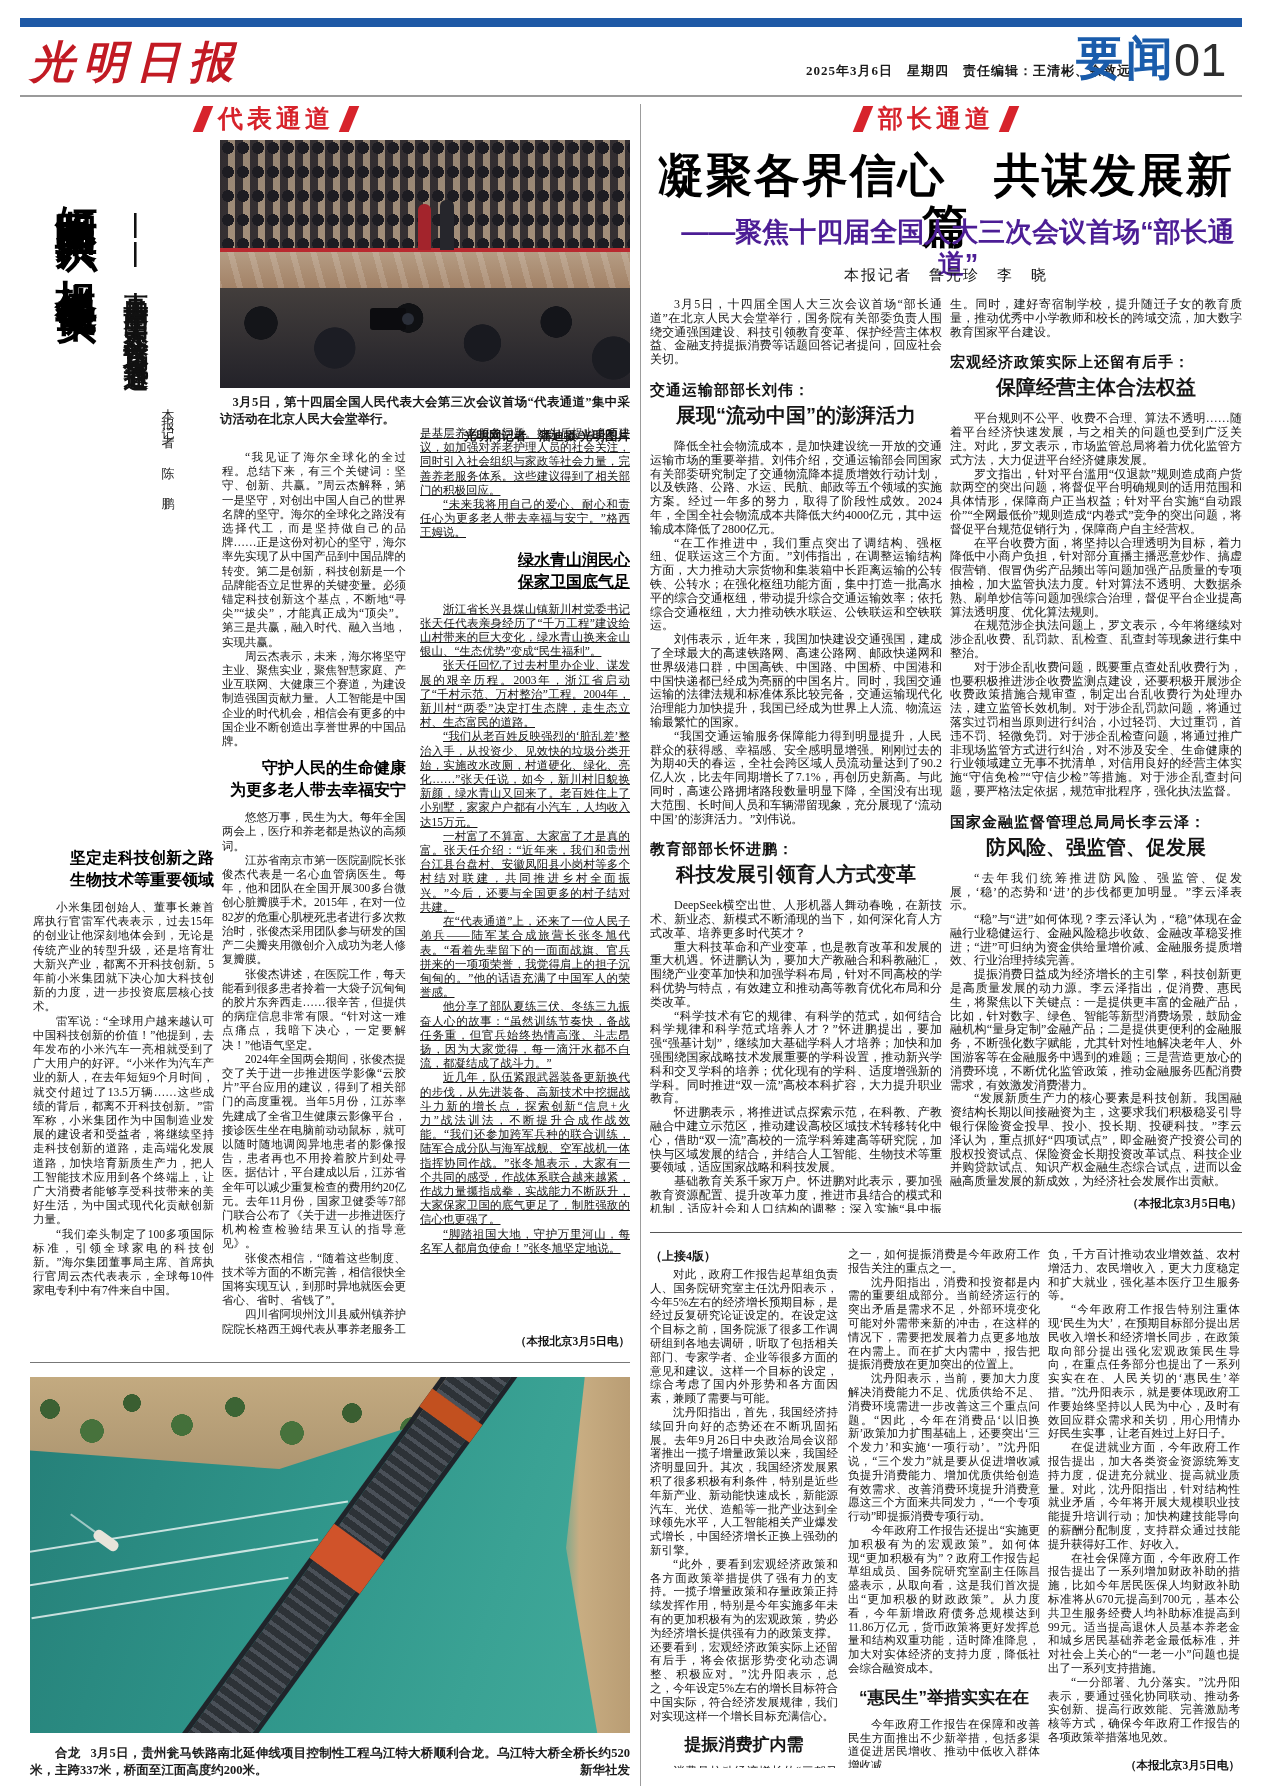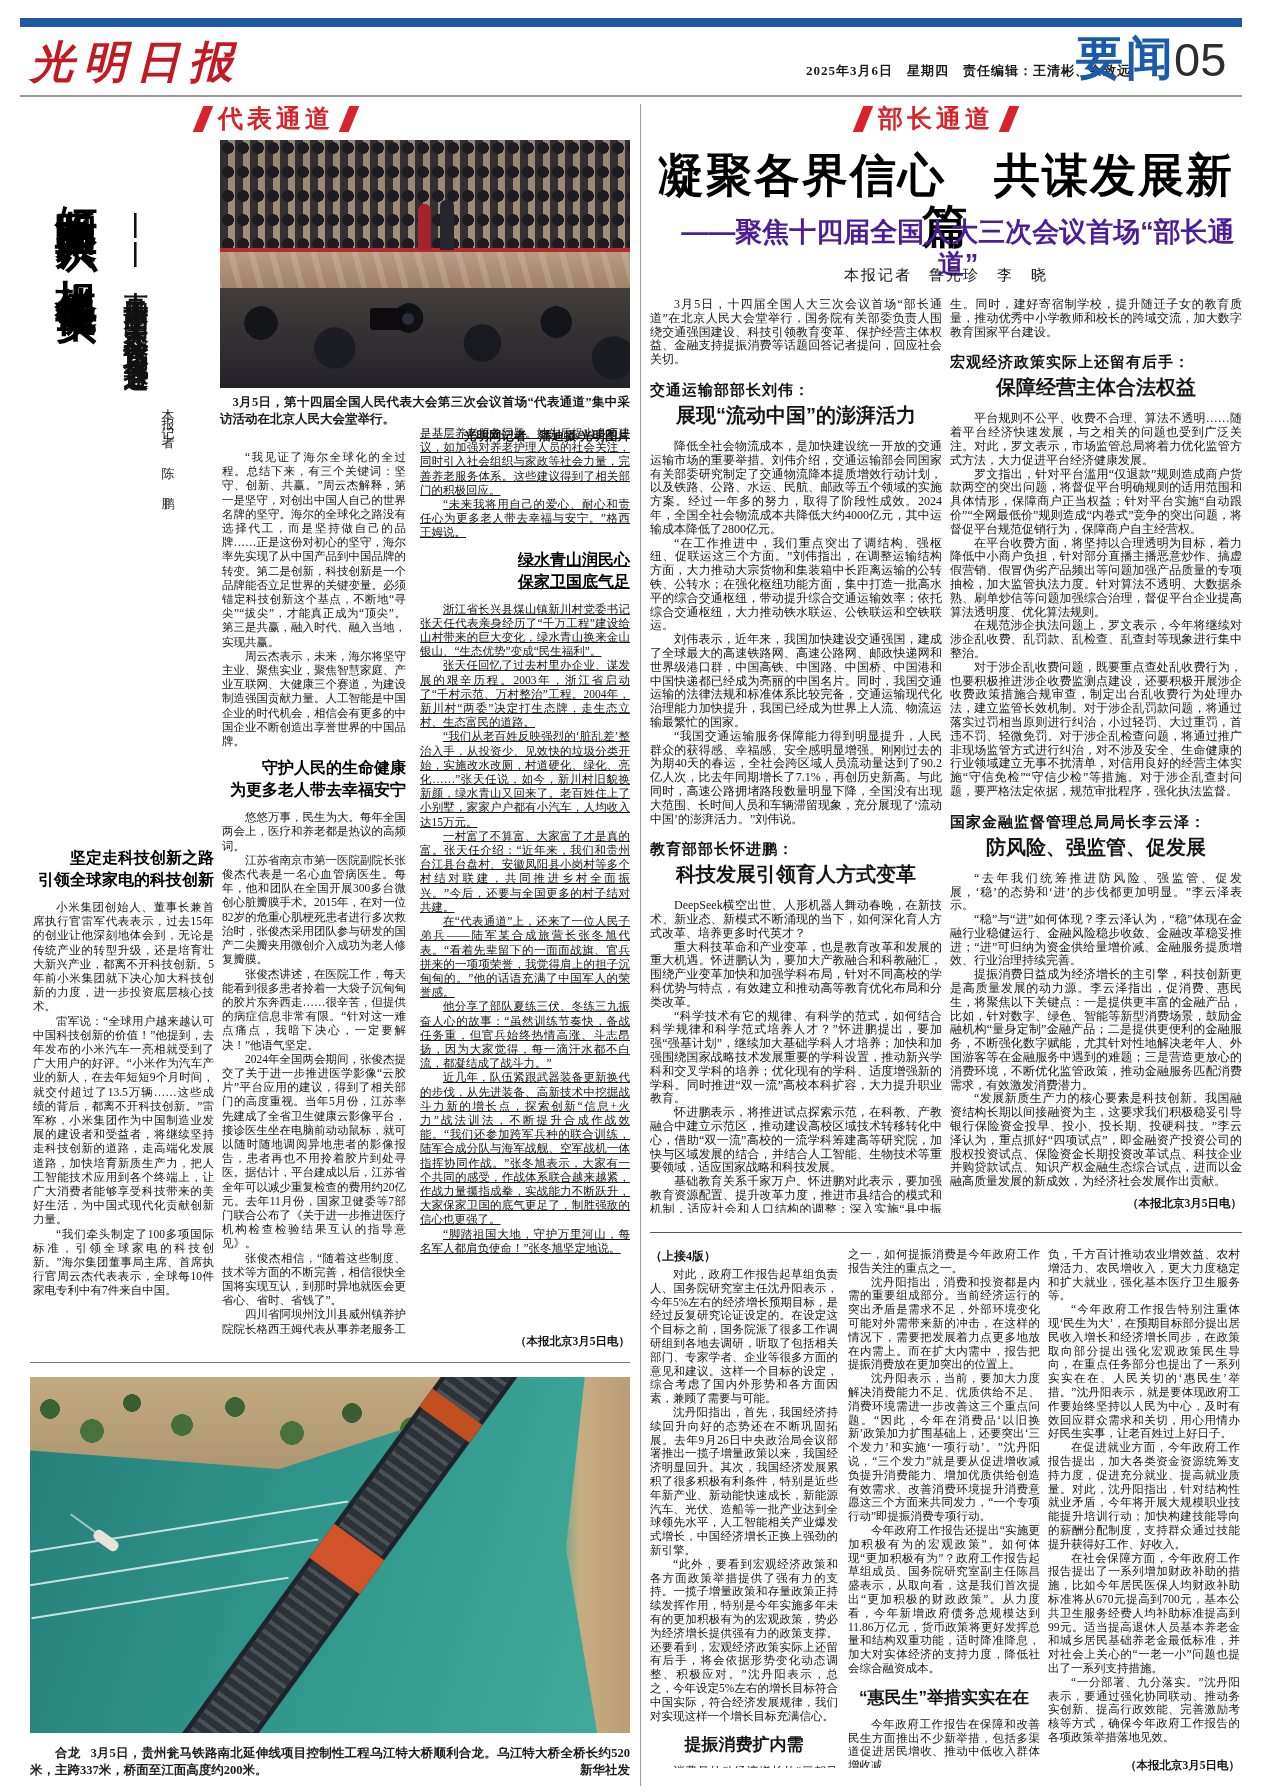--- a/index.html
+++ b/index.html
@@ -139,21 +139,21 @@
   .m-subtitle { left:662px; top:216px; width:592px; font:bold 27px/1.2 "Liberation Sans", sans-serif; color:#4c1d95; }
   .m-byline   { left:650px; top:266px; width:592px; font:15px/1.2 "Liberation Serif", serif; letter-spacing:2px; }
 </style>
 </head>
 <body>
 
 <div class="abs topbar"></div>
 <div class="abs masthead">光明日报</div>
 <div class="abs dateline">2025年3月6日　星期四　责任编辑：王清彬、余致远</div>
 <div class="abs section-name">要闻</div>
-<div class="abs page-no">05</div>
+<div class="abs page-no">01</div>
 <div class="abs head-rule"></div>
 
 <div class="abs tag tag-left">
   <span class="bar"></span>
   <span class="txt">代表通道</span>
   <span class="bar"></span>
 </div>
 
 <div class="abs v-head">倾听民声聚共识　担当使命促实干</div>
 <div class="abs v-sub">——直击十四届全国人大三次会议首场『代表通道』</div>
@@ -166,21 +166,21 @@
   <div class="ph1-fig-red"></div>
   <div class="ph1-fig-dark"></div>
   <div class="ph1-press"></div>
   <div class="ph1-camera"></div>
 </div>
 <div class="abs caption cap1">3月5日，第十四届全国人民代表大会第三次会议首场“代表通道”集中采访活动在北京人民大会堂举行。</div>
 <div class="abs credit1">光明网记者　潘迪摄/光明图片</div>
 
 <div class="abs col dcol col1">
   <h3 class="subhead-l">坚定走科技创新之路</h3>
-  <h3 class="subhead-l" style="margin-top:-9px">引领全球家电的科技创新</h3>
+  <h3 class="subhead-l" style="margin-top:-9px">生物技术等重要领域</h3>
   <p>小米集团创始人、董事长兼首席执行官雷军代表表示，过去15年的创业让他深刻地体会到，无论是传统产业的转型升级，还是培育壮大新兴产业，都离不开科技创新。5年前小米集团就下决心加大科技创新的力度，进一步投资底层核心技术。</p>
   <p>雷军说：“全球用户越来越认可中国科技创新的价值！”他提到，去年发布的小米汽车一亮相就受到了广大用户的好评。“小米作为汽车产业的新人，在去年短短9个月时间，就交付超过了13.5万辆……这些成绩的背后，都离不开科技创新。”雷军称，小米集团作为中国制造业发展的建设者和受益者，将继续坚持走科技创新的道路，走高端化发展道路，加快培育新质生产力，把人工智能技术应用到各个终端上，让广大消费者能够享受科技带来的美好生活，为中国式现代化贡献创新力量。</p>
   <p>“我们牵头制定了100多项国际标准，引领全球家电的科技创新。”海尔集团董事局主席、首席执行官周云杰代表表示，全球每10件家电专利中有7件来自中国。</p>
 </div>
 
 <div class="abs col dcol col2">
   <p>“我见证了海尔全球化的全过程。总结下来，有三个关键词：坚守、创新、共赢。”周云杰解释，第一是坚守，对创出中国人自己的世界名牌的坚守。海尔的全球化之路没有选择代工，而是坚持做自己的品牌……正是这份对初心的坚守，海尔率先实现了从中国产品到中国品牌的转变。第二是创新，科技创新是一个品牌能否立足世界的关键变量。必须锚定科技创新这个基点，不断地“寻尖”“拔尖”，才能真正成为“顶尖”。第三是共赢，融入时代、融入当地，实现共赢。</p>
   <p>周云杰表示，未来，海尔将坚守主业、聚焦实业，聚焦智慧家庭、产业互联网、大健康三个赛道，为建设制造强国贡献力量。人工智能是中国企业的时代机会，相信会有更多的中国企业不断创造出享誉世界的中国品牌。</p>
   <h3 class="subhead-l">守护人民的生命健康</h3>
   <h3 class="subhead-l" style="margin-top:-9px">为更多老人带去幸福安宁</h3>

